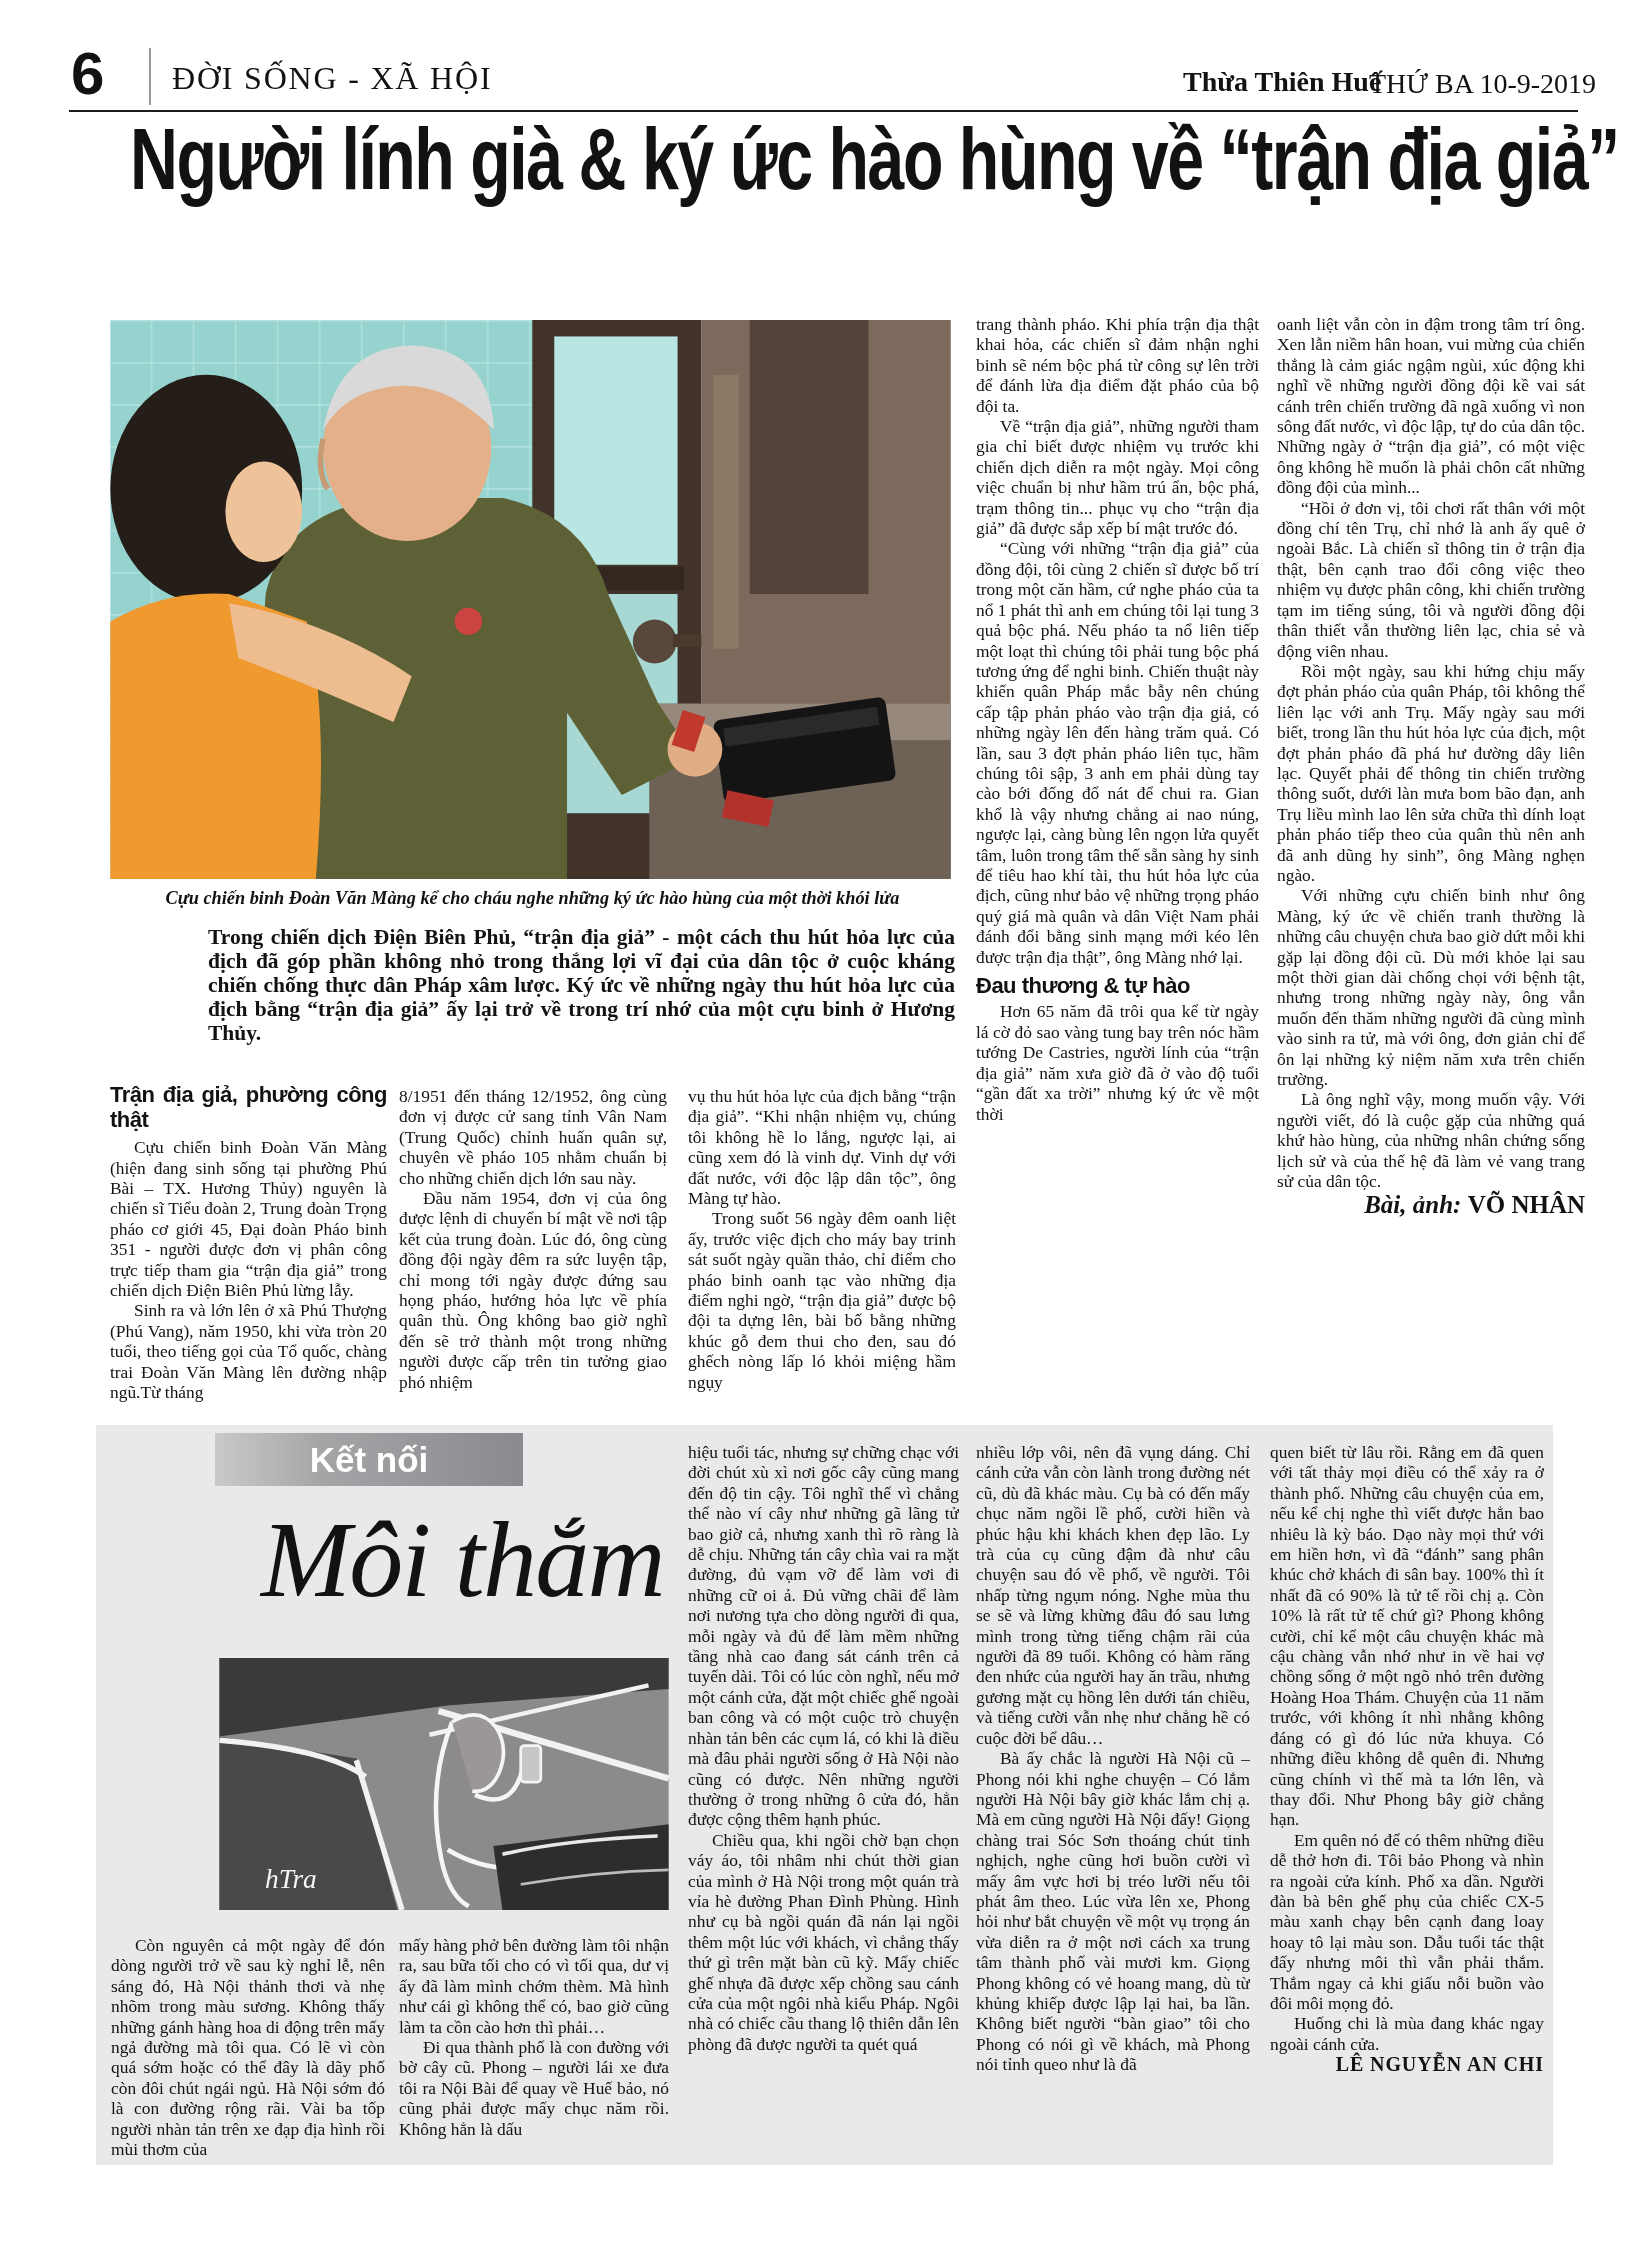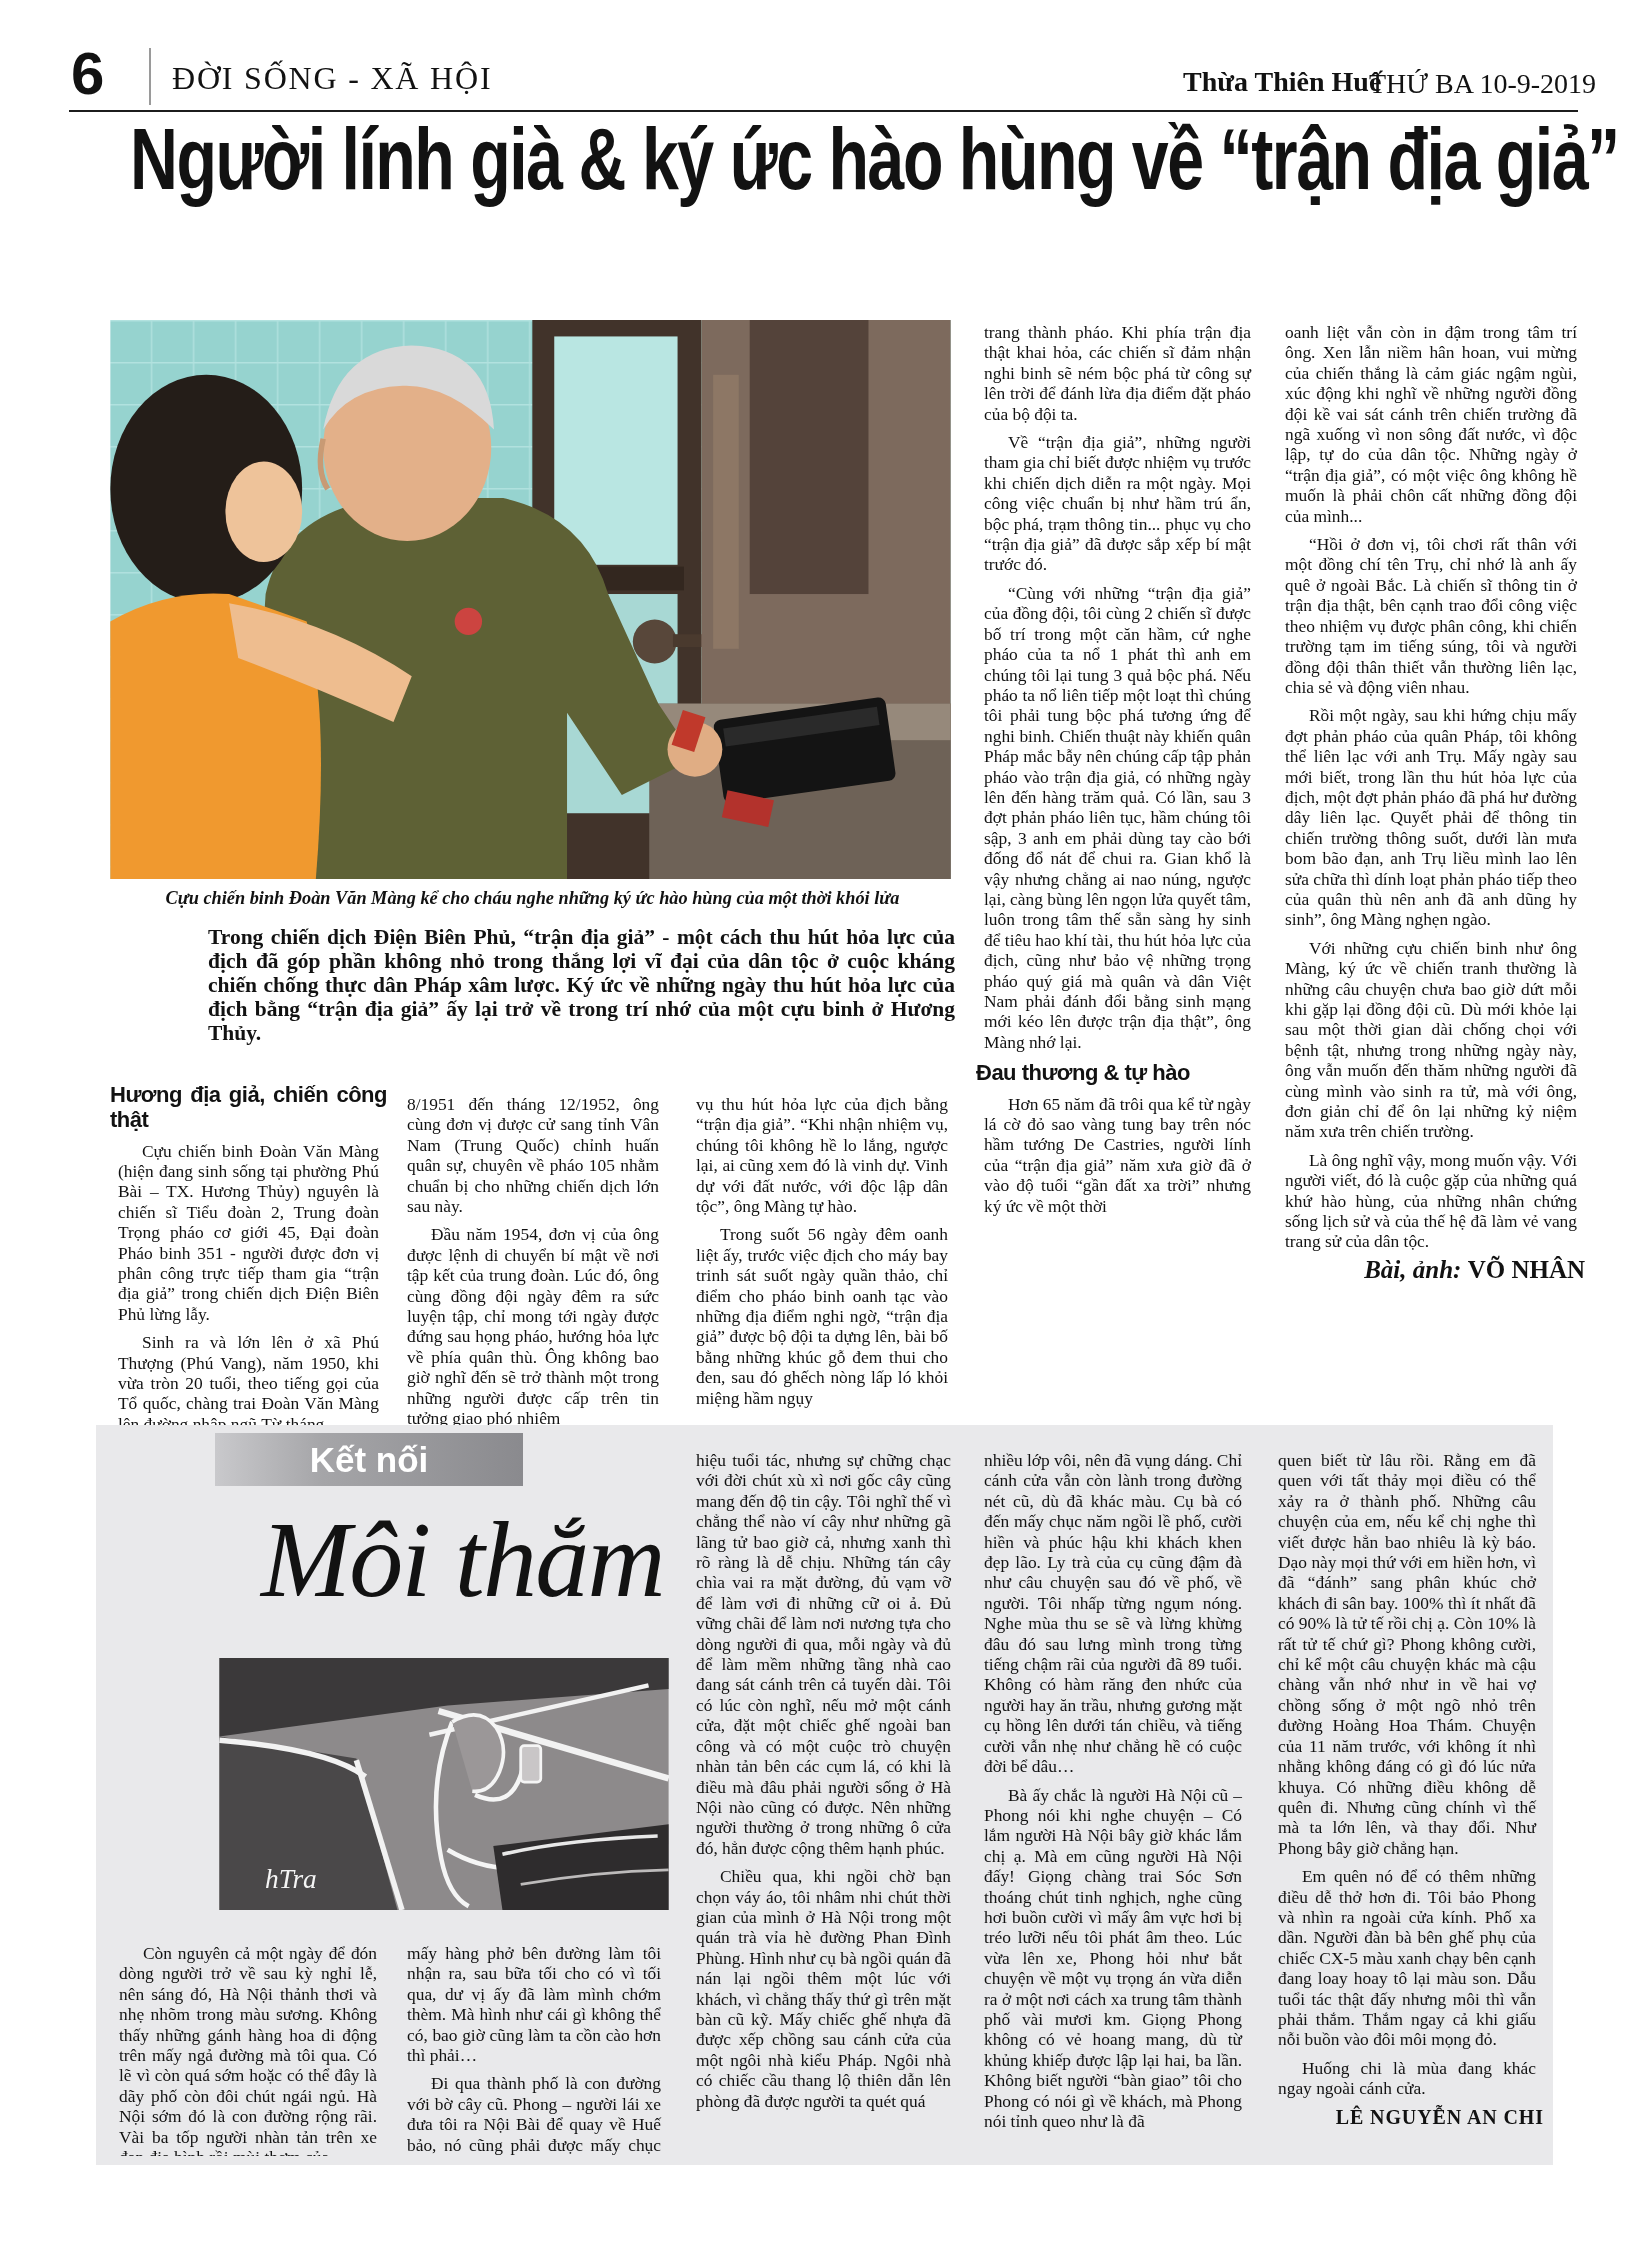--- a/index.html
+++ b/index.html
@@ -14,21 +14,21 @@
   .issue-date{font-size:28px;}
   .hrule{height:1.8px;background:#1c1c1c;}
   
   .headline{font-family:"Liberation Sans","DejaVu Sans",sans-serif;font-weight:bold;font-size:79px;
             white-space:nowrap;letter-spacing:-1.8px;transform:scale(0.84,1.1);transform-origin:left top;line-height:1;}
   
   .caption{font-size:18.3px;font-weight:bold;font-style:italic;text-align:center;}
   .lede{font-size:21.5px;font-weight:bold;line-height:24px;text-align:justify;}
   
   .col{font-size:17.4px;line-height:20.4px;text-align:justify;}
-  .col p{margin:8px;}
+  .col p{margin:0;}
   .col p.ind{text-indent:24px;}
   .subhead{font-family:"Liberation Sans","DejaVu Sans",sans-serif;font-weight:bold;font-size:22px;
            letter-spacing:-0.5px;margin:0 0 4.6px 0;line-height:1.15;}
   .subhead2{margin:5.5px 0 3.7px 0;}
   .byline{margin-top:3.7px;text-align:right;font-size:25px;}
   .byline .bl-label{font-style:italic;font-weight:bold;}
   .byline .bl-name{font-weight:bold;}
   
   .feature-bg{background:#e9e9eb;}
   .kicker{font-family:"Liberation Sans","DejaVu Sans",sans-serif;font-weight:bold;font-size:35px;color:#ffffff;
@@ -94,21 +94,21 @@
       <ellipse cx="168" cy="210" rx="42" ry="55" fill="#eec39a"></ellipse>
       <path d="M0 612 L0 330 Q60 295 130 300 L215 330 Q240 430 225 612 Z" fill="#f0992f"></path>
       <path d="M130 310 Q240 330 330 390 L310 440 Q220 400 140 370 Z" fill="#eebd8f"></path>
     </svg>
   </div>
 
   <div class="abs caption" style="left:110px;top:888px;width:845px;">Cựu chiến binh Đoàn Văn Màng kể cho cháu nghe những ký ức hào hùng của một thời khói lửa</div>
   <div class="abs lede" style="left:208px;top:925px;width:747px;">Trong chiến dịch Điện Biên Phủ, “trận địa giả” - một cách thu hút hỏa lực của địch đã góp phần không nhỏ trong thắng lợi vĩ đại của dân tộc ở cuộc kháng chiến chống thực dân Pháp xâm lược. Ký ức về những ngày thu hút hỏa lực của địch bằng “trận địa giả” ấy lại trở về trong trí nhớ của một cựu binh ở Hương Thủy.</div>
 
   <div class="abs col clip" style="left:110px;top:1082px;width:277px;height:365px;">
-    <h3 class="subhead">Hương địa giả, chiến công thật</h3>
+    <h3 class="subhead">Trận địa giả, phường công thật</h3>
     <p class="ind">Cựu chiến binh Đoàn Văn Màng (hiện đang sinh sống tại phường Phú Bài – TX. Hương Thủy) nguyên là chiến sĩ Tiểu đoàn 2, Trung đoàn Trọng pháo cơ giới 45, Đại đoàn Pháo binh 351 - người được đơn vị phân công trực tiếp tham gia “trận địa giả” trong chiến dịch Điện Biên Phủ lừng lẫy.</p>
     <p class="ind">Sinh ra và lớn lên ở xã Phú Thượng (Phú Vang), năm 1950, khi vừa tròn 20 tuổi, theo tiếng gọi của Tổ quốc, chàng trai Đoàn Văn Màng lên đường nhập ngũ.Từ tháng</p>
   </div>
 
   <div class="abs col clip" style="left:399px;top:1086px;width:268px;height:362px;">
     <p>8/1951 đến tháng 12/1952, ông cùng đơn vị được cử sang tỉnh Vân Nam (Trung Quốc) chỉnh huấn quân sự, chuyên về pháo 105 nhằm chuẩn bị cho những chiến dịch lớn sau này.</p>
     <p class="ind">Đầu năm 1954, đơn vị của ông được lệnh di chuyển bí mật về nơi tập kết của trung đoàn. Lúc đó, ông cùng đồng đội ngày đêm ra sức luyện tập, chỉ mong tới ngày được đứng sau họng pháo, hướng hỏa lực về phía quân thù. Ông không bao giờ nghĩ đến sẽ trở thành một trong những người được cấp trên tin tưởng giao phó nhiệm</p>
   </div>
 
   <div class="abs col clip" style="left:688px;top:1086px;width:268px;height:365px;">

